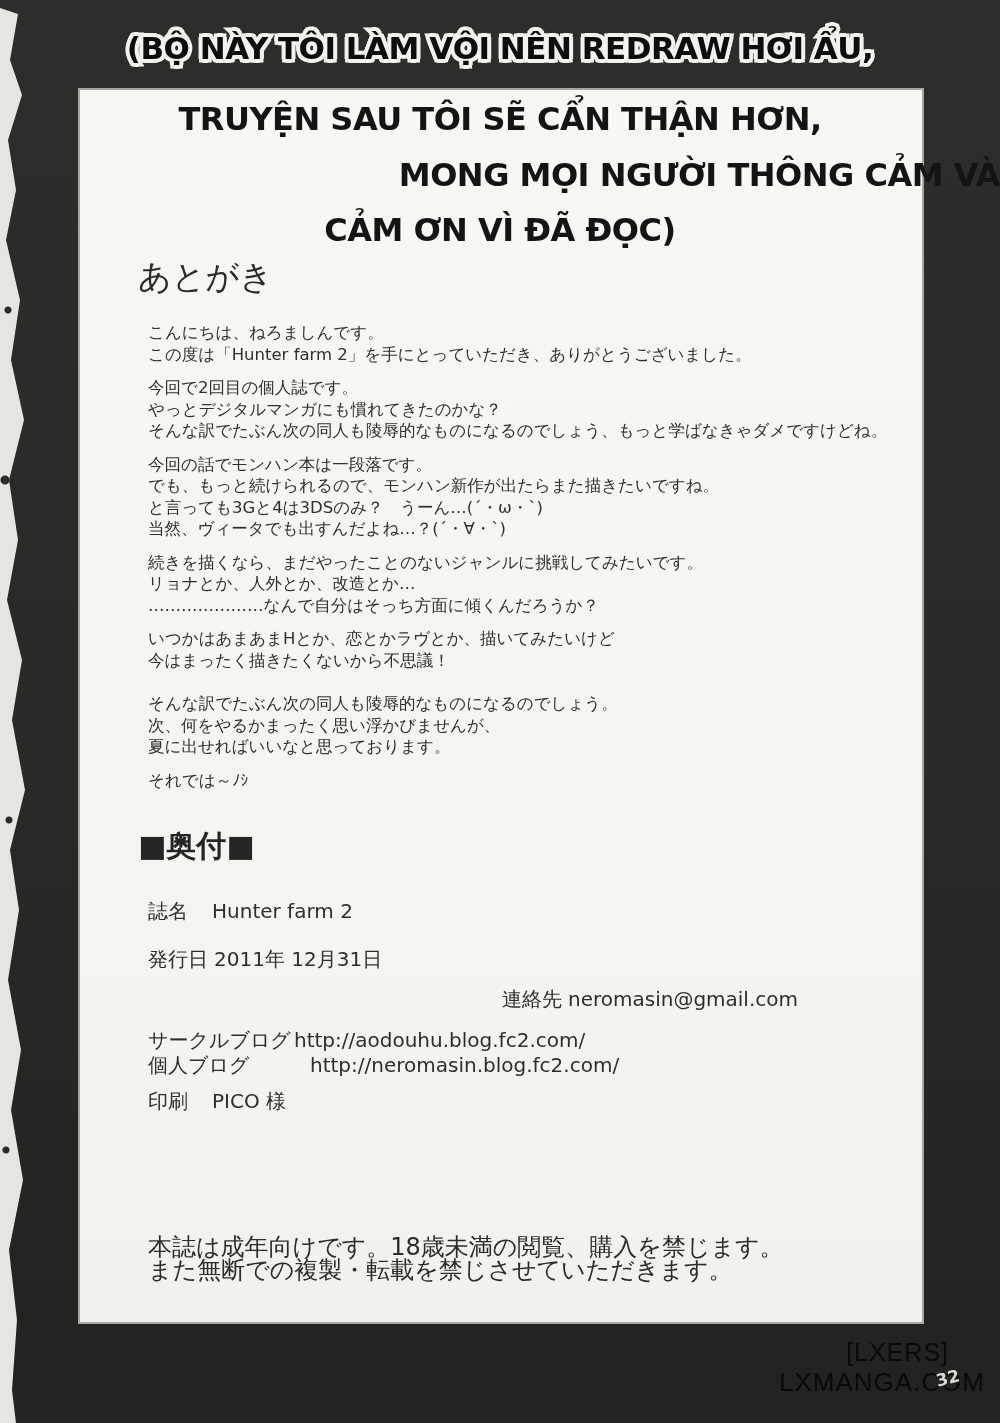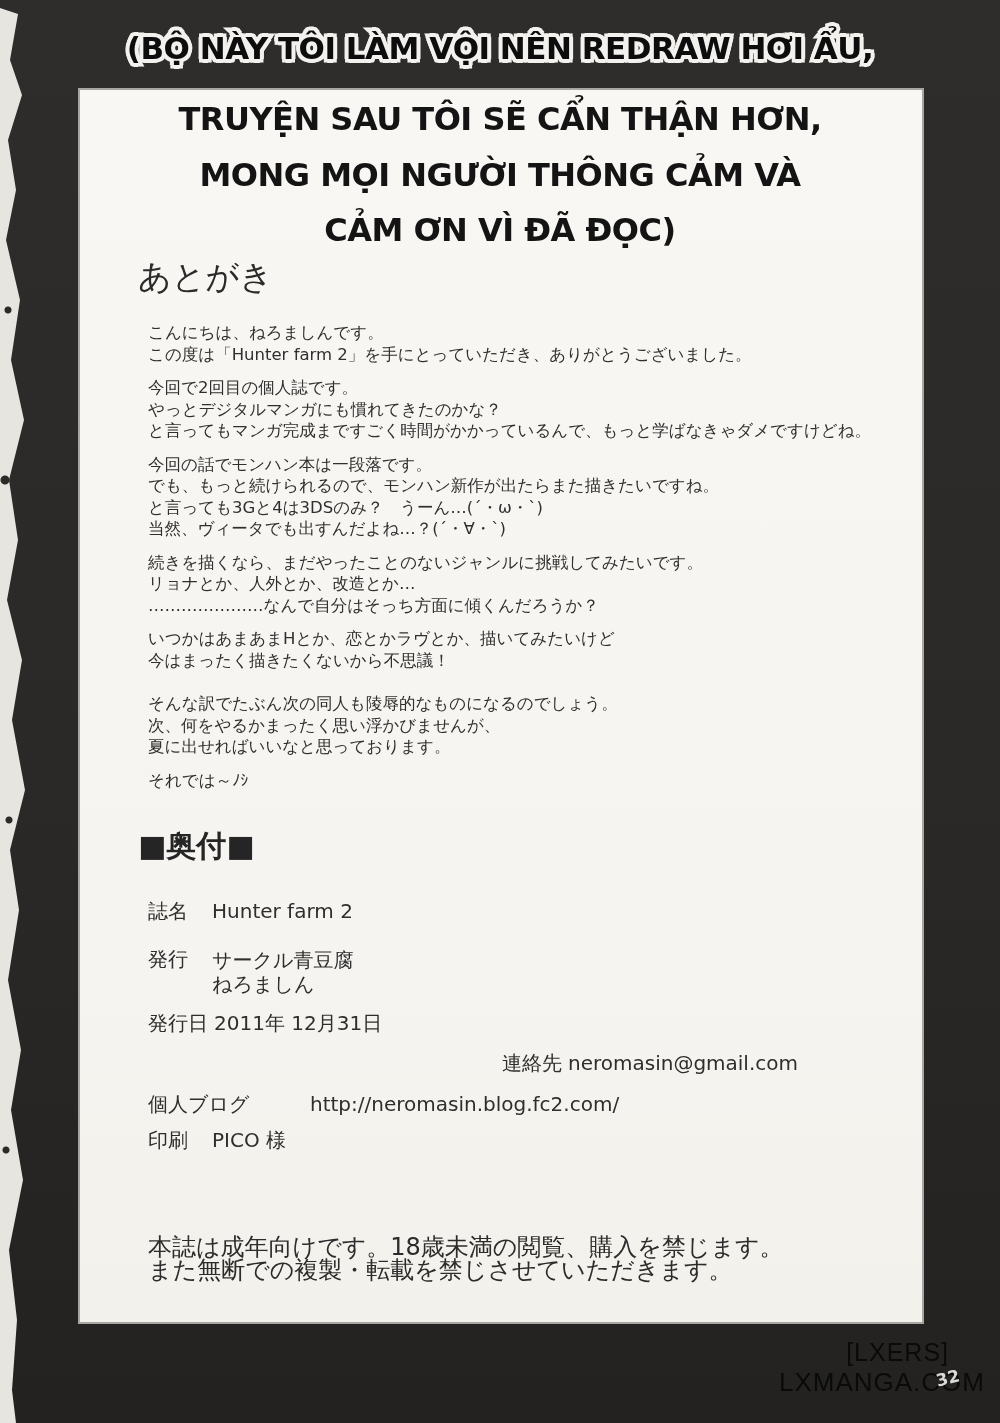--- a/index.html
+++ b/index.html
@@ -34,21 +34,21 @@
     position:absolute;left:0;width:1000px;text-align:center;
     font-weight:bold;color:#141414;letter-spacing:-0.5px;white-space:nowrap;
   }
   .vn.l1{
     top:30px;font-size:31px;color:#0d0d0d;
     -webkit-text-stroke:7px #f2f1ee;paint-order:stroke fill;
     text-shadow:-3px -3px 0 #f2f1ee,3px -3px 0 #f2f1ee,-3px 3px 0 #f2f1ee,
       3px 3px 0 #f2f1ee,0 -4px 0 #f2f1ee,0 4px 0 #f2f1ee,-4px 0 0 #f2f1ee,4px 0 0 #f2f1ee;
   }
   .vn.l2{top:100px;font-size:32px;}
-  .vn.l3{top:156px;font-size:32px;}
+  .vn.l3{top:156px;font-size:32px;text-align:right;}
   .vn.l4{top:211px;font-size:32px;}
   
   .aw-head{position:absolute;left:138px;top:255px;font-size:33px;font-weight:500;color:#2b2b2b;}
   .aw-body{position:absolute;left:148px;top:322px;width:740px;font-size:16.5px;
     line-height:21.5px;color:#2f2f2f;}
   .aw-body p{margin:0 0 12px 0;white-space:pre-line;}
   .aw-body p.gap-after{margin-bottom:22px;}
   
   .col-head{position:absolute;left:138px;top:826px;font-size:30px;font-weight:600;color:#252525;}
   .col-rows{position:absolute;left:148px;top:900px;width:650px;font-size:20px;
@@ -93,21 +93,21 @@
   <div class="vn l3">MONG MỌI NGƯỜI THÔNG CẢM VÀ</div>
   <div class="vn l4">CẢM ƠN VÌ ĐÃ ĐỌC)</div>
 
   <div class="aw-head">あとがき</div>
 
   <div class="aw-body">
     <p>こんにちは、ねろましんです。
 この度は「Hunter farm 2」を手にとっていただき、ありがとうございました。</p>
     <p>今回で2回目の個人誌です。
 やっとデジタルマンガにも慣れてきたのかな？
-と言ってもマンガ完成まですごく時間がかかっているんで、もっと学ばなきゃダメですけどね。</p>
+そんな訳でたぶん次の同人も陵辱的なものになるのでしょう、もっと学ばなきゃダメですけどね。</p>
     <p>今回の話でモンハン本は一段落です。
 でも、もっと続けられるので、モンハン新作が出たらまた描きたいですね。
 と言っても3Gと4は3DSのみ？　うーん…(´・ω・`)
 当然、ヴィータでも出すんだよね…？(´・∀・`)</p>
     <p>続きを描くなら、まだやったことのないジャンルに挑戦してみたいです。
 リョナとか、人外とか、改造とか…
 …………………なんで自分はそっち方面に傾くんだろうか？</p>
     <p class="gap-after">いつかはあまあまHとか、恋とかラヴとか、描いてみたいけど
 今はまったく描きたくないから不思議！</p>
     <p>そんな訳でたぶん次の同人も陵辱的なものになるのでしょう。
@@ -116,32 +116,31 @@
     <p>それでは～ﾉｼ</p>
   </div>
 
   <div class="col-head">■奥付■</div>
 
   <div class="col-rows">
     <div class="row r1">
       <span class="lbl">誌名</span>
       <span class="val">Hunter farm 2</span>
     </div>
-    <div class="row r2">
-      <span class="lbl">発行</span>
-      <span class="val">サークル青豆腐
-ねろましん</span>
-    </div>
     <div class="row r3">
       <span class="lbl">発行日</span>
       <span class="val">2011年  12月31日</span>
     </div>
     <div class="row r4">
       <span class="lbl">連絡先</span>
       <span class="val">neromasin@gmail.com</span>
+    </div>
+    <div class="row r6">
+      <span class="lbl">サークルブログ</span>
+      <span class="val">http://aodouhu.blog.fc2.com/</span>
     </div>
     <div class="row r7">
       <span class="lbl">個人ブログ</span>
       <span class="val">http://neromasin.blog.fc2.com/</span>
     </div>
     <div class="row r8">
       <span class="lbl">印刷</span>
       <span class="val">PICO 様</span>
     </div>
   </div>

